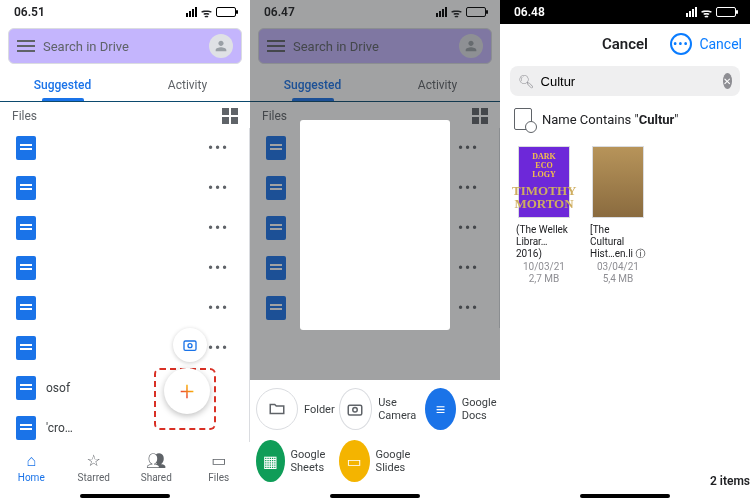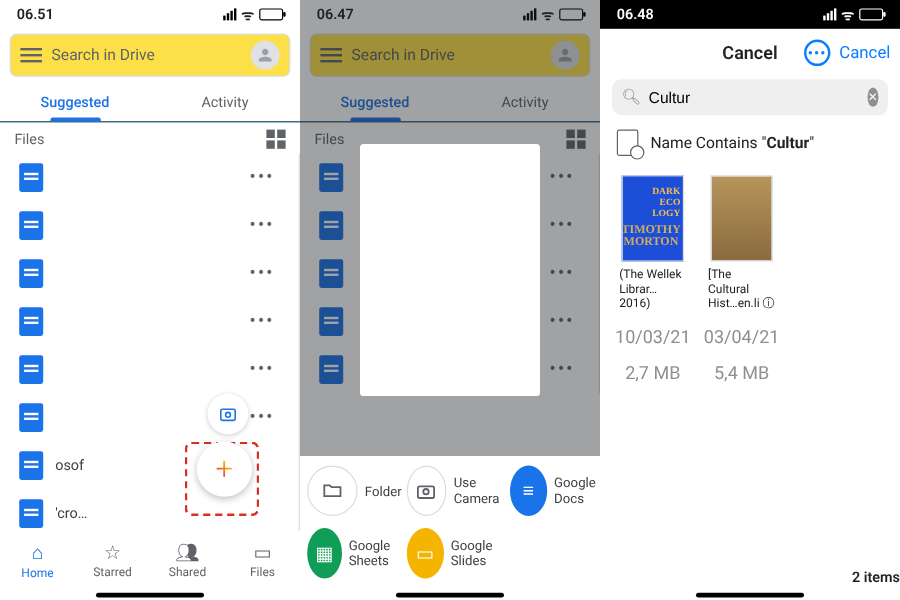--- a/index.html
+++ b/index.html
@@ -20,21 +20,21 @@
   .statusbar .right { display: flex; align-items: center; gap: 4px; }
   .sig { display: inline-flex; align-items: flex-end; gap: 1px; }
   .sig span { width: 2px; background: #000; display: inline-block; }
   .sig span:nth-child(1){height:4px} .sig span:nth-child(2){height:6px} .sig span:nth-child(3){height:8px} .sig span:nth-child(4){height:10px}
   .wifi { font-size: 12px; }
   .batt { width: 20px; height: 10px; border: 1px solid #000; border-radius: 2px; position: relative; }
   .batt::after { content:""; position:absolute; right:-3px; top:2px; width:2px; height:4px; background:#000; border-radius:1px; }
   .batt .fill { height: 100%; width: 50%; background: #000; }
 
   
-  .searchbar { margin: 4px 8px; height: 36px; border: 1px solid #dadce0; border-radius: 6px; display: flex; align-items: center; padding: 0 8px; gap: 8px; background: #fde047; }
+  .searchbar { margin: 4px 8px; height: 36px; border: 1px solid #dadce0; border-radius: 6px; display: flex; align-items: center; padding: 0 8px; gap: 8px; background: #c4b5fd; }
   .burger { width: 18px; height: 12px; display: inline-flex; flex-direction: column; justify-content: space-between; }
   .burger span { height: 2px; background: #5f6368; }
   .search-ph { flex: 1; color: #5f6368; font-size: 13px; }
   .avatar { width: 24px; height: 24px; border-radius: 50%; background: #dfe1e5; display:flex; align-items:center; justify-content:center; }
   .avatar svg { width: 16px; height: 16px; fill: #9aa0a6; }
 
   .tabs { display:flex; height: 34px; border-bottom: 1px solid #0c4a6e; }
   .tab { flex:1; display:flex; align-items:center; justify-content:center; font-size:12px; color:#5f6368; position:relative; }
   .tab.active { color:#1a73e8; font-weight:500; }
   .tab.active::after { content:""; position:absolute; bottom:0; width:42px; height:3px; background:#1a73e8; border-radius:2px 2px 0 0; }
@@ -86,25 +86,25 @@
   .p3-search input { border:none; background:transparent; outline:none; flex:1; font-size:13px; }
   .clear { width:16px; height:16px; border-radius:50%; background:#8e8e93; color:#fff; display:flex; align-items:center; justify-content:center; font-size:10px; }
 
   .p3-contains { display:flex; align-items:center; gap:10px; padding:4px 14px 10px 14px; font-size:13px; }
   .p3-contains .ficon { width:18px; height:22px; border:1.5px solid #5f6368; border-radius:2px; position:relative; }
   .p3-contains .ficon::after{content:"";position:absolute;right:-6px;bottom:-4px;width:10px;height:10px;border:1.5px solid #5f6368;border-radius:50%;background:#fff}
 
   .p3-grid { display:flex; gap:18px; padding: 6px 16px; }
   .book { width:56px; display:flex; flex-direction:column; align-items:center; }
   .cover { width:52px; height:72px; border:1px solid #dadce0; display:flex; flex-direction:column; align-items:center; justify-content:center; font-size:6px; text-align:center; padding:2px; line-height:1.1; }
-  .cover.dark { background:#1d4ed8; color:#f4c04a; font-family: serif; font-weight:700; font-size:8px;align-items:flex-end; }
+  .cover.dark { background:#6d28d9; color:#f4c04a; font-family: serif; font-weight:700; font-size:8px; }
   .bt { font-size:10px; text-align:left; margin-top:6px; line-height:1.2; max-width:64px; }
-  .bm { font-size:15px; color:#8e8e93; margin-top:12px; }
+  .bm { font-size:10px; color:#8e8e93; margin-top:1px; }
   .p3-footer { position:absolute; bottom:12px; left:0; right:0; text-align:right; font-size:12px; font-weight:600; }
-  .micro { font-size:10px; color:#8e8e93; line-height:1.05;font-family:Liberation Serif, serif; }
+  .micro { font-size:13px; color:#8e8e93; line-height:1.05;font-family:Liberation Serif, serif; }
 </style>
 </head>
 <body>
 
 <div class="phone">
   <div class="statusbar">
     <span>06.51</span>
     <span class="right">
       <span class="sig">
           <span></span>

